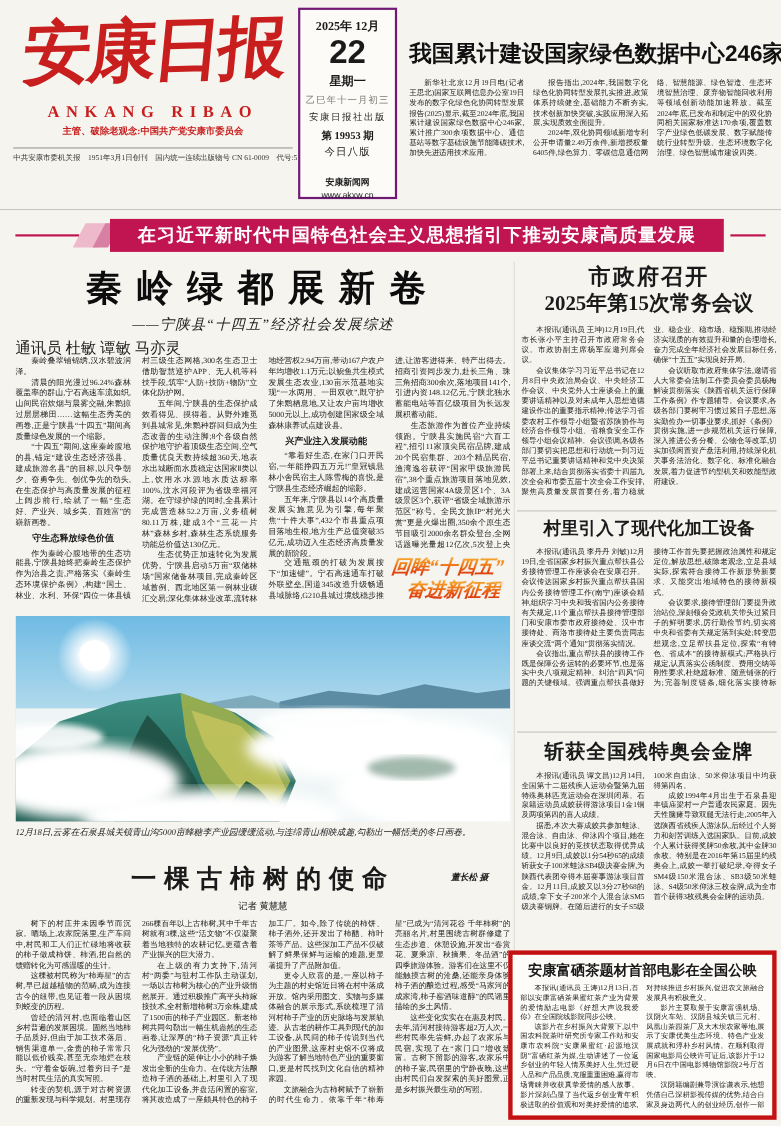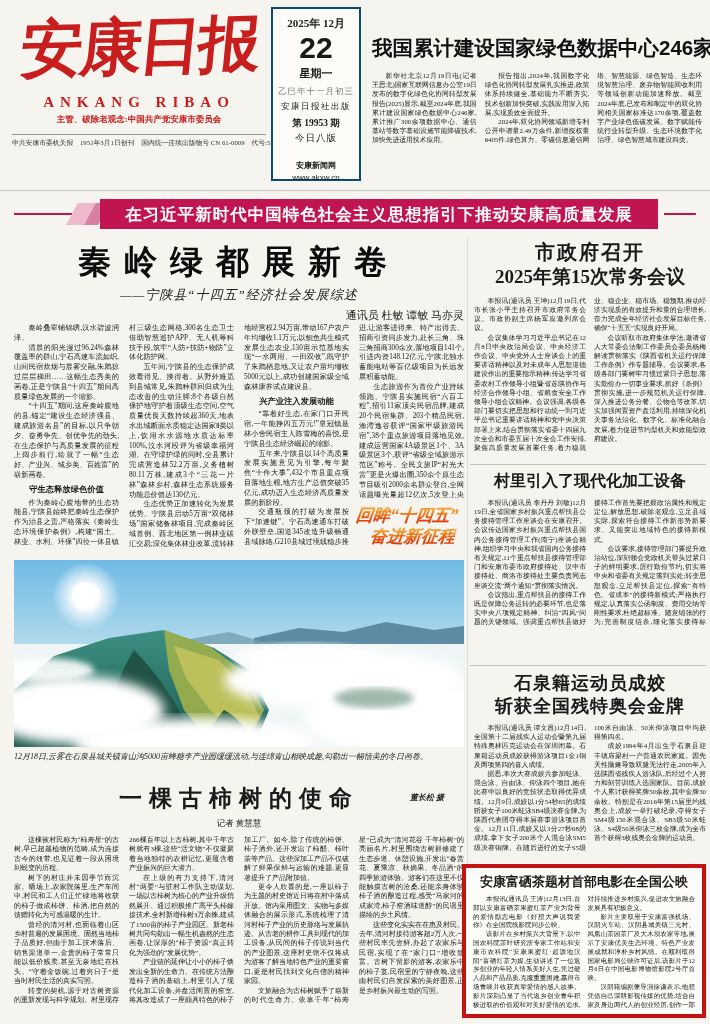--- a/index.html
+++ b/index.html
@@ -17,21 +17,21 @@
     transform:skewX(-7deg) rotate(-1.5deg); transform-origin:left center;
     font-family:"Liberation Serif", serif; text-align:center;
   }
   .logo-latin { margin-top:12px; text-align:center; color:#c81f1e; font-weight:bold;
     font-size:15px; letter-spacing:6px; }
   .sponsor { margin-top:3px; text-align:center; color:#c81f1e; font-weight:bold; font-size:8.5px; }
   .mast-footer { margin-top:8px; border-top:1px solid #9a9890; padding-top:3px;
     font-size:6.8px; color:#333; white-space:nowrap; }
   
   .datebox { position:absolute; left:271px; top:7px; width:90px; height:174px;
-    border:2px solid #0c4a6e; background:#fcfbf8; text-align:center; padding-top:7px; }
+    border:2px solid #701a75; background:#fcfbf8; text-align:center; padding-top:7px; }
   .db1 { font-size:11px; font-weight:bold; }
   .db-day { font-size:30px; font-weight:bold; line-height:32px; margin-top:1px; font-family:"Liberation Sans",sans-serif; }
   .db-week { font-size:11px; font-weight:bold; margin-top:2px; }
   .db-lunar { font-size:8.5px; color:#7a7a74; margin-top:5px; letter-spacing:1px; }
   .db-pub { font-size:8.5px; margin-top:3px; letter-spacing:1.5px; }
   .db-issue { font-size:9.5px; font-weight:bold; margin-top:4px; }
   .db-pages { font-size:9.5px; margin-top:2px; letter-spacing:1px; }
   .db-site { font-size:8px; font-weight:bold; margin-top:15px; }
   .db-url { font-size:8px; margin-top:2px; font-family:"Liberation Sans",sans-serif; }
   
@@ -49,22 +49,22 @@
   .banner .main { position:absolute; left:86px; top:0; width:558px; height:30px;
     background:#c01550; color:#fff; font-family:"Liberation Sans",sans-serif;
     font-weight:bold; font-size:16.5px; line-height:30px; text-align:center; letter-spacing:1px; }
   .banner .line-r { position:absolute; left:650px; top:14px; width:32px; height:2px; background:#c01550; }
   
   .lead-head { position:absolute; left:14px; top:240px; width:450px; text-align:center;
     font-size:33px; font-weight:900; letter-spacing:13px; white-space:nowrap;
     font-family:"Liberation Serif",serif; color:#0d0d0d; }
   .lead-sub { position:absolute; left:14px; top:286px; width:450px; text-align:center;
     font-size:13px; font-style:italic; letter-spacing:1px; }
-  .lead-by { position:absolute; left:14px; top:308px; width:450px; text-align:right;
-    font-size:11px; color:#222; }
+  .lead-by { position:absolute; left:14px; top:308px; width:450px; text-align:left;
+    font-size:14px; color:#222; }
   .lead-body { position:absolute; left:14px; top:324px; width:450px; height:232px;
     column-count:4; column-gap:10px; font-size:7.2px; line-height:9.8px;
     text-align:justify; overflow:hidden; }
   .blk-p { text-indent:2em; margin:0; text-align:justify; }
   .blk-h { font-family:Liberation Serif, serif; font-weight:bold; text-align:center;
     font-size:1.15em; margin:4px 0; text-indent:0; }
   
   .slogan { position:absolute; left:350px; top:499px; width:114px; height:57px;
     background:#f5f4ef; text-align:center; padding-top:6px; }
   .slogan-line { display:inline-block; font-weight:900; font-style:italic; font-size:17px;
@@ -222,22 +222,22 @@
       <ellipse cx="360" cy="138" rx="40" ry="10" fill="#46755e" opacity="0.5" filter="url(#blur3)"></ellipse>
       <ellipse cx="30" cy="110" rx="50" ry="12" fill="#ffffff" opacity="0.9" filter="url(#blur3)"></ellipse>
     </svg>
   </div>
   <div class="caption">12月18日,云雾在石泉县城关镇青山沟5000亩蜂糖李产业园缓缓流动,与连绵青山相映成趣,勾勒出一幅恬美的冬日画卷。</div>
   <div class="credit">董长松 摄</div>
 
   <div class="pers-head">一棵古柿树的使命</div>
   <div class="pers-by">记者 黄慧慧</div>
   <div class="pers-body">
+      <p class="blk-p">树下的村庄并未因季节而沉寂。晒场上,农家院落里,生产车间中,村民和工人们正忙碌地将收获的柿子做成柿饼、柿酒,把自然的馈赠转化为可感温暖的生计。</p>
       <p class="blk-p">这棵被村民称为“柿寿星”的古树,早已超越植物的范畴,成为连接古今的纽带,也见证着一段从困境到蜕变的历程。</p>
-      <p class="blk-p">树下的村庄并未因季节而沉寂。晒场上,农家院落里,生产车间中,村民和工人们正忙碌地将收获的柿子做成柿饼、柿酒,把自然的馈赠转化为可感温暖的生计。</p>
       <p class="blk-p">曾经的清河村,也面临着山区乡村普遍的发展困境。固然当地柿子品质好,但由于加工技术落后、销售渠道单一,金贵的柿子常常只能以低价贱卖,甚至无奈地烂在枝头。“守着金饭碗,过着穷日子”是当时村民生活的真实写照。</p>
       <p class="blk-p">转变的契机,源于对古树资源的重新发现与科学规划。村里现存266棵百年以上古柿树,其中千年古树就有3棵,这些“活文物”不仅凝聚着当地独特的农耕记忆,更蕴含着产业振兴的巨大潜力。</p>
       <p class="blk-p">在上级的有力支持下,清河村“两委”与驻村工作队主动谋划,一场以古柿树为核心的产业升级悄然展开。通过积极推广高平头柿嫁接技术,全村新增柿树3万余株,建成了1500亩的柿子产业园区。新老柿树共同勾勒出一幅生机盎然的生态画卷,让深厚的“柿子资源”真正转化为强劲的“发展优势”。</p>
       <p class="blk-p">产业链的延伸让小小的柿子焕发出全新的生命力。在传统方法酿造柿子酒的基础上,村里引入了现代化加工设备,并盘活闲置的窑室,将其改造成了一座颇具特色的柿子加工厂。如今,除了传统的柿饼、柿子酒外,还开发出了柿醋、柿叶茶等产品。这些深加工产品不仅破解了鲜果保鲜与运输的难题,更显著提升了产品附加值。</p>
       <p class="blk-p">更令人欣喜的是,一座以柿子为主题的村史馆近日将在村中落成开放。馆内采用图文、实物与多媒体融合的展示形式,系统梳理了清河村柿子产业的历史脉络与发展轨迹。从古老的耕作工具到现代的加工设备,从民间的柿子传说到当代的产业图景,这座村史馆不仅将成为游客了解当地特色产业的重要窗口,更是村民找到文化自信的精神家园。</p>
       <p class="blk-p">文旅融合为古柿树赋予了崭新的时代生命力。依靠千年“柿寿星”已成为“清河花谷 千年柿树”的亮丽名片,村里围绕古树群修建了生态步道、休憩设施,开发出“春赏花、夏乘凉、秋摘果、冬品酒”的四季旅游体验。游客们在这里不仅能触摸古树的沧桑,还能亲身体验柿子酒的酿造过程,感受“马家河的成家湾,柿子窑酒味道醇”的民谣里描绘的乡土风情。</p>
       <p class="blk-p">这些变化实实在在惠及村民。去年,清河村接待游客超2万人次,一些村民率先尝鲜,办起了农家乐与民宿,实现了在“家门口”增收致富。古树下留影的游客,农家乐中的柿子宴,民宿里的宁静夜晚,这些由村民们自发探索的美好图景,正是乡村振兴最生动的写照。</p>
     </div>
 
   <div class="v-rule"></div>
@@ -259,21 +259,20 @@
     <div class="r-body body">
         <p class="blk-p">本报讯(通讯员 李丹丹 刘敏)12月19日,全省国家乡村振兴重点帮扶县公务接待管理工作座谈会在安康召开。会议传达国家乡村振兴重点帮扶县国内公务接待管理工作(南宁)座谈会精神,组织学习中央和我省国内公务接待有关规定,11个重点帮扶县接待管理部门和安康市委市政府接待处、汉中市接待处、商洛市接待处主要负责同志座谈交流“两个通知”贯彻落实情况。</p>
         <p class="blk-p">会议指出,重点帮扶县的接待工作既是保障公务运转的必要环节,也是落实中央八项规定精神、纠治“四风”问题的关键领域。强调重点帮扶县做好接待工作首先要把握政治属性和规定定位,解放思想,破除老观念,立足县域实际,探索符合接待工作新形势新要求、又能突出地域特色的接待新模式。</p>
         <p class="blk-p">会议要求,接待管理部门要提升政治站位,深刻领会党政机关带头过紧日子的鲜明要求,厉行勤俭节约,切实将中央和省委有关规定落到实处;转变思想观念,立足帮扶县定位,探索“有特色、省成本”的接待新模式;严格执行规定,认真落实公函制度、费用交纳等刚性要求,杜绝超标准、随意铺张的行为;完善制度链条,细化落实接待标准、经费管理等实操细则,形成闭环管理。</p>
       </div>
   </div>
 
   <div class="h-rule rule2"></div>
 
   <div class="r-art athlete">
-    <div class="r-h-serif h1">石泉籍运动员成姣</div>
     <div class="r-h-serif h2">斩获全国残特奥会金牌</div>
     <div class="r-body body">
         <p class="blk-p">本报讯(通讯员 谭文昌)12月14日,全国第十二届残疾人运动会暨第九届特殊奥林匹克运动会在深圳闭幕。石泉籍运动员成姣获得游泳项目1金1铜及两项第四的喜人成绩。</p>
         <p class="blk-p">据悉,本次大赛成姣共参加蛙泳、混合泳、自由泳、仰泳四个项目,她在比赛中以良好的竞技状态取得优异成绩。12月9日,成姣以1分54秒65的成绩斩获女子100米蛙泳SB4级决赛金牌,为陕西代表团夺得本届赛事游泳项目首金。12月11日,成姣又以3分27秒68的成绩,拿下女子200米个人混合泳SM5级决赛铜牌。在随后进行的女子S5级100米自由泳、50米仰泳项目中均获得第四名。</p>
         <p class="blk-p">成姣1994年4月出生于石泉县迎丰镇庙梁村一户普通农民家庭。因先天性脑瘫导致双腿无法行走,2005年入选陕西省残疾人游泳队,后经过个人努力和刻苦训练入选国家队。目前,成姣个人累计获得奖牌50余枚,其中金牌30余枚。特别是在2016年第15届里约残奥会上,成姣一举打破纪录,夺得女子SM4级150米混合泳、SB3级50米蛙泳、S4级50米仰泳三枚金牌,成为全市首个获得3枚残奥会金牌的运动员。</p>
       </div>
   </div>
 
   <div class="moviebox">
     <div class="h">安康富硒茶题材首部电影在全国公映</div>

